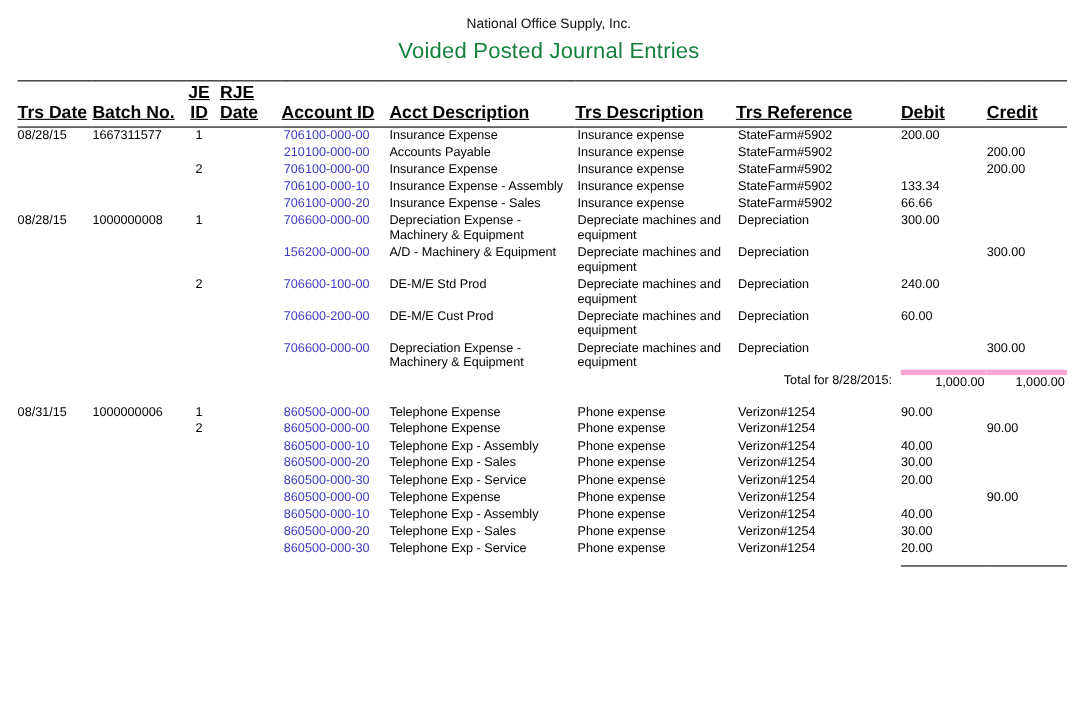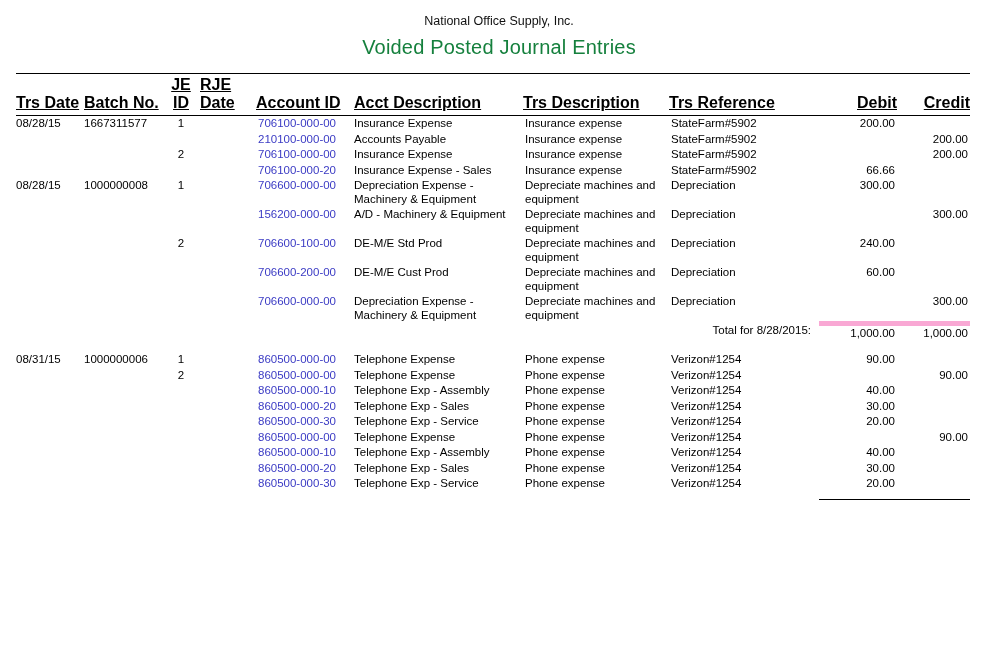--- a/index.html
+++ b/index.html
@@ -46,21 +46,21 @@
     padding: 2px 0 3px 0;
     vertical-align: bottom;
     border-top: 1.5px solid #000;
     border-bottom: 1.5px solid #000;
   }
   thead th .hdr {
     text-decoration: underline;
     display: inline-block;
   }
   th.l, td.l { text-align: left; }
-  th.r, td.r { text-align: right; }
+  th.r, td.r { text-align: left; }
   th.c, td.c { text-align: center; }
 
   col.c-date { width: 68px; }
   col.c-batch { width: 78px; }
   col.c-jeid { width: 38px; }
   col.c-rje { width: 56px; }
   col.c-acct { width: 92px; }
   col.c-adesc { width: 175px; }
   col.c-tdesc { width: 146px; }
   col.c-tref { width: 150px; }
@@ -176,20 +176,32 @@
           <td class="l tdesc">Insurance expense</td>
           <td class="l tref">StateFarm#5902</td>
           <td class="r debit"></td>
           <td class="r credit">200.00</td>
         </tr>
         <tr>
           <td class="l"></td>
           <td class="l"></td>
           <td class="c"></td>
           <td class="l"></td>
+          <td class="l acct">706100-000-10</td>
+          <td class="l adesc">Insurance Expense - Assembly</td>
+          <td class="l tdesc">Insurance expense</td>
+          <td class="l tref">StateFarm#5902</td>
+          <td class="r debit">133.34</td>
+          <td class="r credit"></td>
+        </tr>
+        <tr>
+          <td class="l"></td>
+          <td class="l"></td>
+          <td class="c"></td>
+          <td class="l"></td>
           <td class="l acct">706100-000-20</td>
           <td class="l adesc">Insurance Expense - Sales</td>
           <td class="l tdesc">Insurance expense</td>
           <td class="l tref">StateFarm#5902</td>
           <td class="r debit">66.66</td>
           <td class="r credit"></td>
         </tr>
         <tr>
           <td class="l">08/28/15</td>
           <td class="l">1000000008</td>

